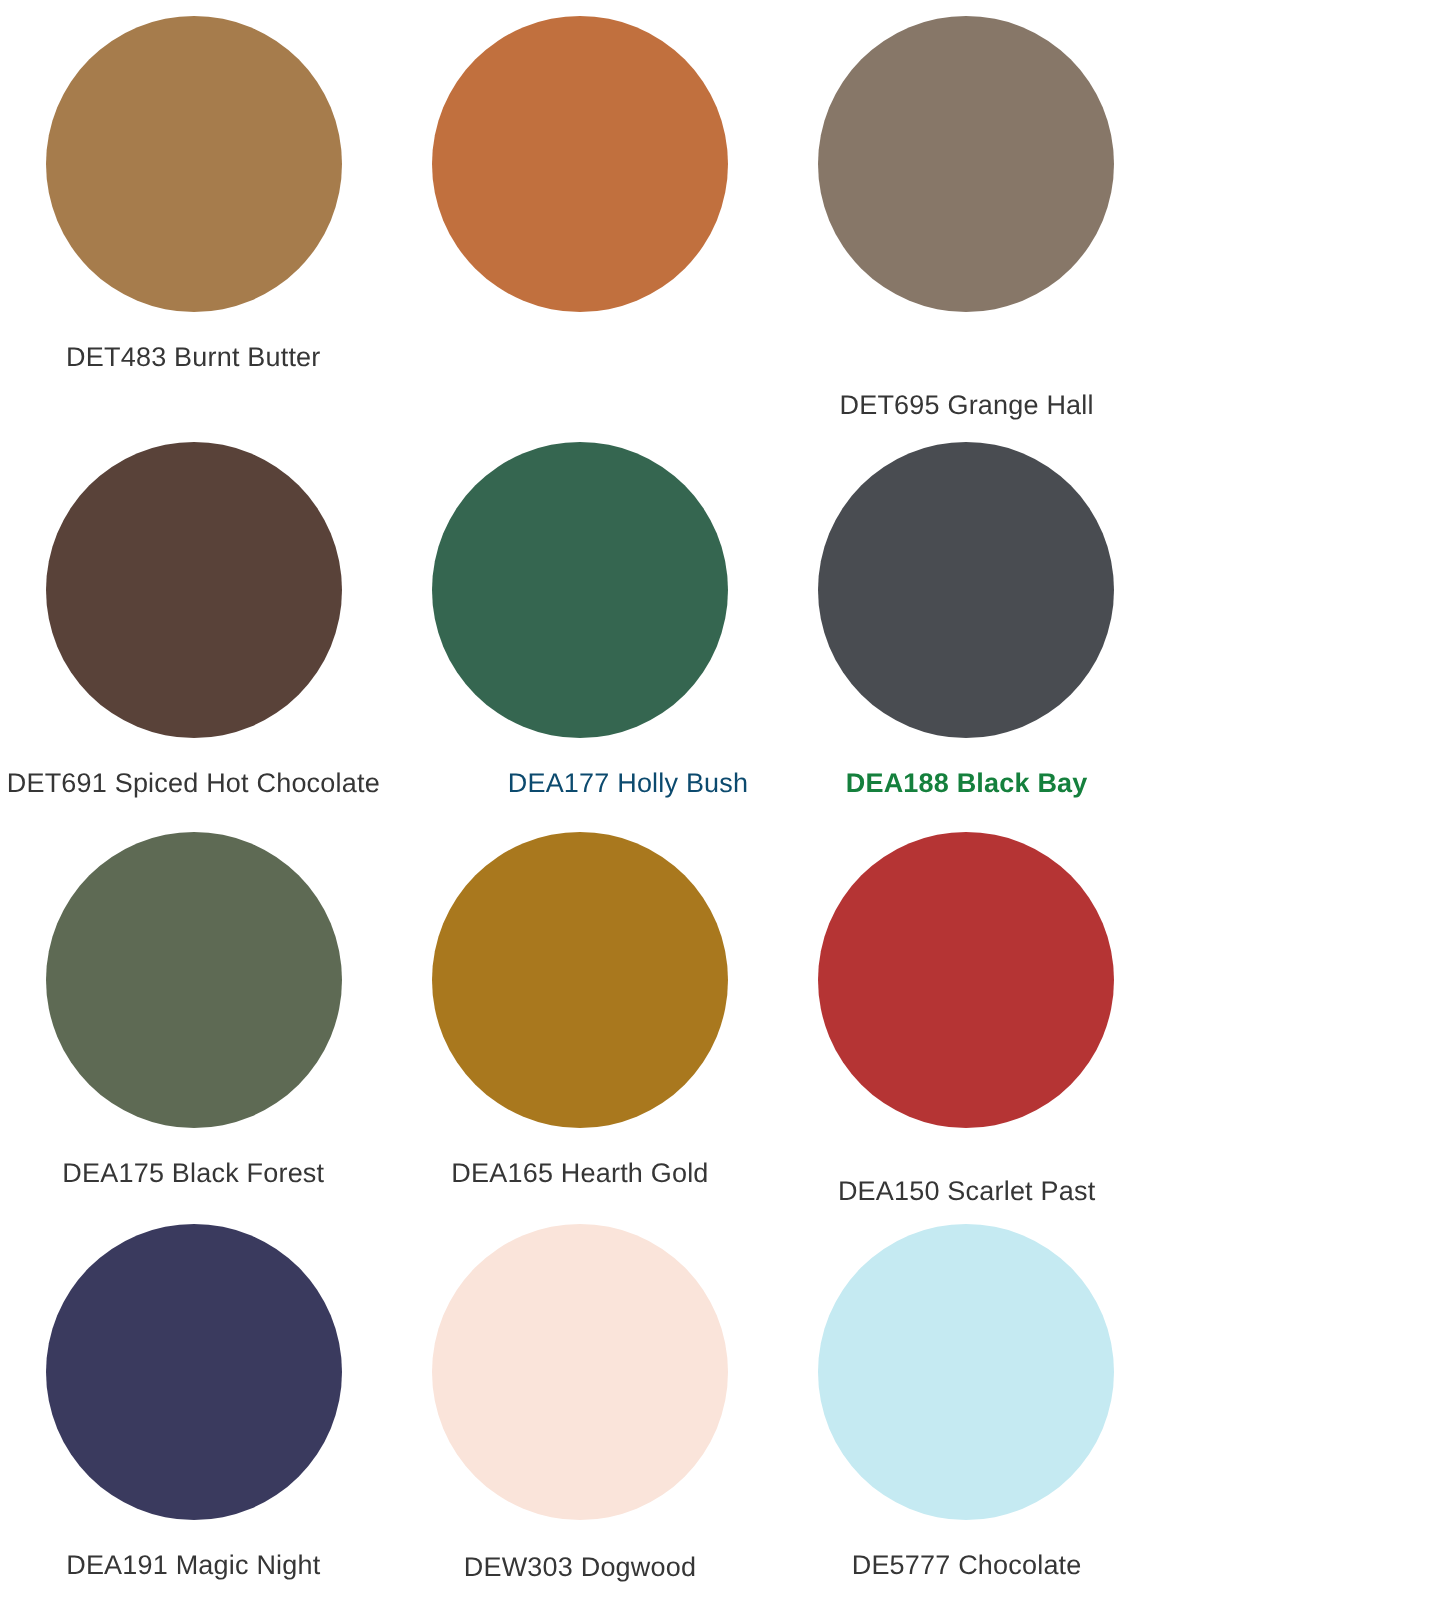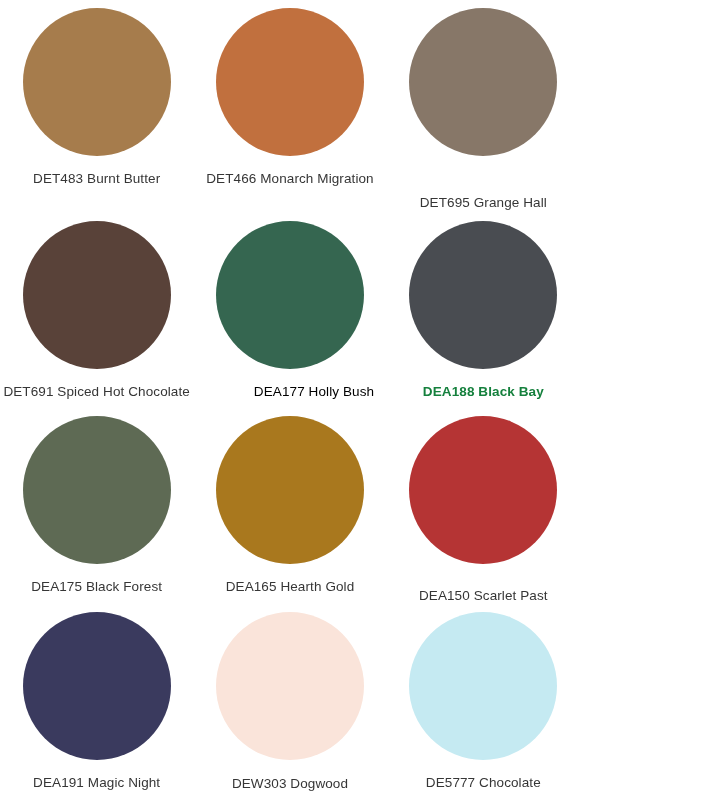--- a/index.html
+++ b/index.html
@@ -54,33 +54,32 @@
 </head>
 <body style="background: rgb(255, 255, 255);">
 
 <div class="swatch-grid">
     <div class="swatch-cell row-1">
       <div class="swatch-chip" style="background-color: rgb(166, 124, 76);"></div>
       <div class="swatch-label" style="color: rgb(54, 54, 54);">DET483 Burnt Butter</div>
     </div>
     <div class="swatch-cell row-1">
       <div class="swatch-chip" style="background-color: rgb(193, 112, 62);"></div>
-      <div class="swatch-label" style="color: rgb(54, 54, 54);">DET466 Monarch Migration</div>
     </div>
     <div class="swatch-cell row-1">
       <div class="swatch-chip" style="background-color: rgb(135, 119, 104);"></div>
       <div class="swatch-label" style="color: rgb(54, 54, 54); margin-top: 39px;">DET695 Grange Hall</div>
     </div>
     <div class="swatch-cell row-2">
       <div class="swatch-chip" style="background-color: rgb(89, 66, 57);"></div>
       <div class="swatch-label" style="color: rgb(54, 54, 54);">DET691 Spiced Hot Chocolate</div>
     </div>
     <div class="swatch-cell row-2">
       <div class="swatch-chip" style="background-color: rgb(53, 102, 80);"></div>
-      <div class="swatch-label" style="color: #000000; padding-left: 48px;">DEA177 Holly Bush</div>
+      <div class="swatch-label" style="color: #0c4a6e; padding-left: 48px;">DEA177 Holly Bush</div>
     </div>
     <div class="swatch-cell row-2">
       <div class="swatch-chip" style="background-color: rgb(73, 76, 81);"></div>
       <div class="swatch-label" style="color: #15803d; font-weight: bold;">DEA188 Black Bay</div>
     </div>
     <div class="swatch-cell row-3">
       <div class="swatch-chip" style="background-color: rgb(94, 106, 84);"></div>
       <div class="swatch-label" style="color: rgb(54, 54, 54);">DEA175 Black Forest</div>
     </div>
     <div class="swatch-cell row-3">

